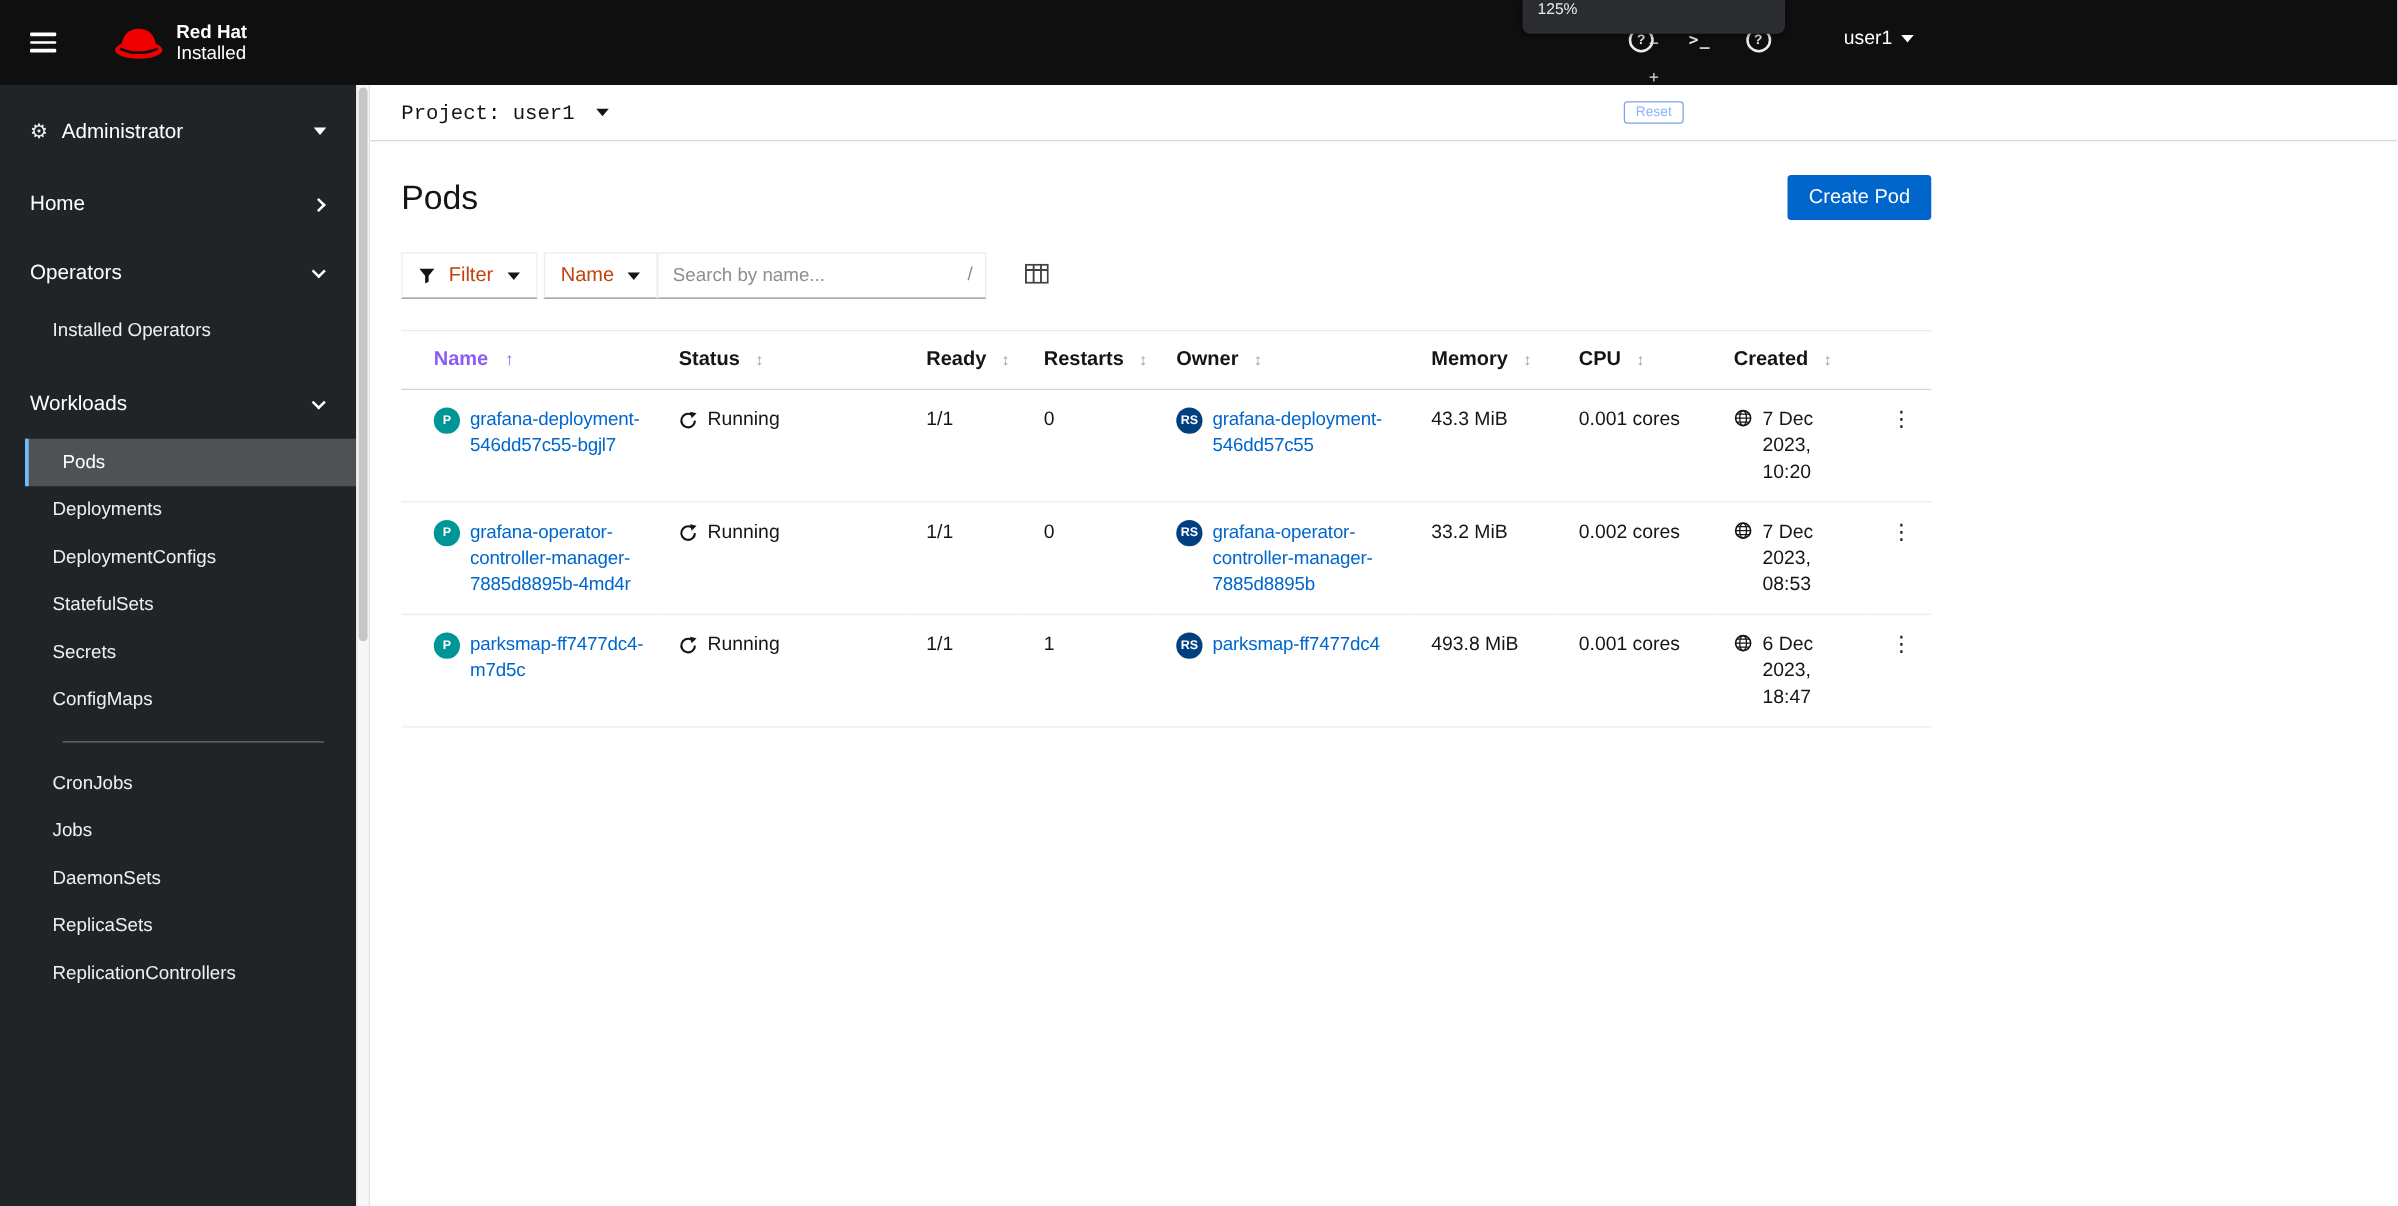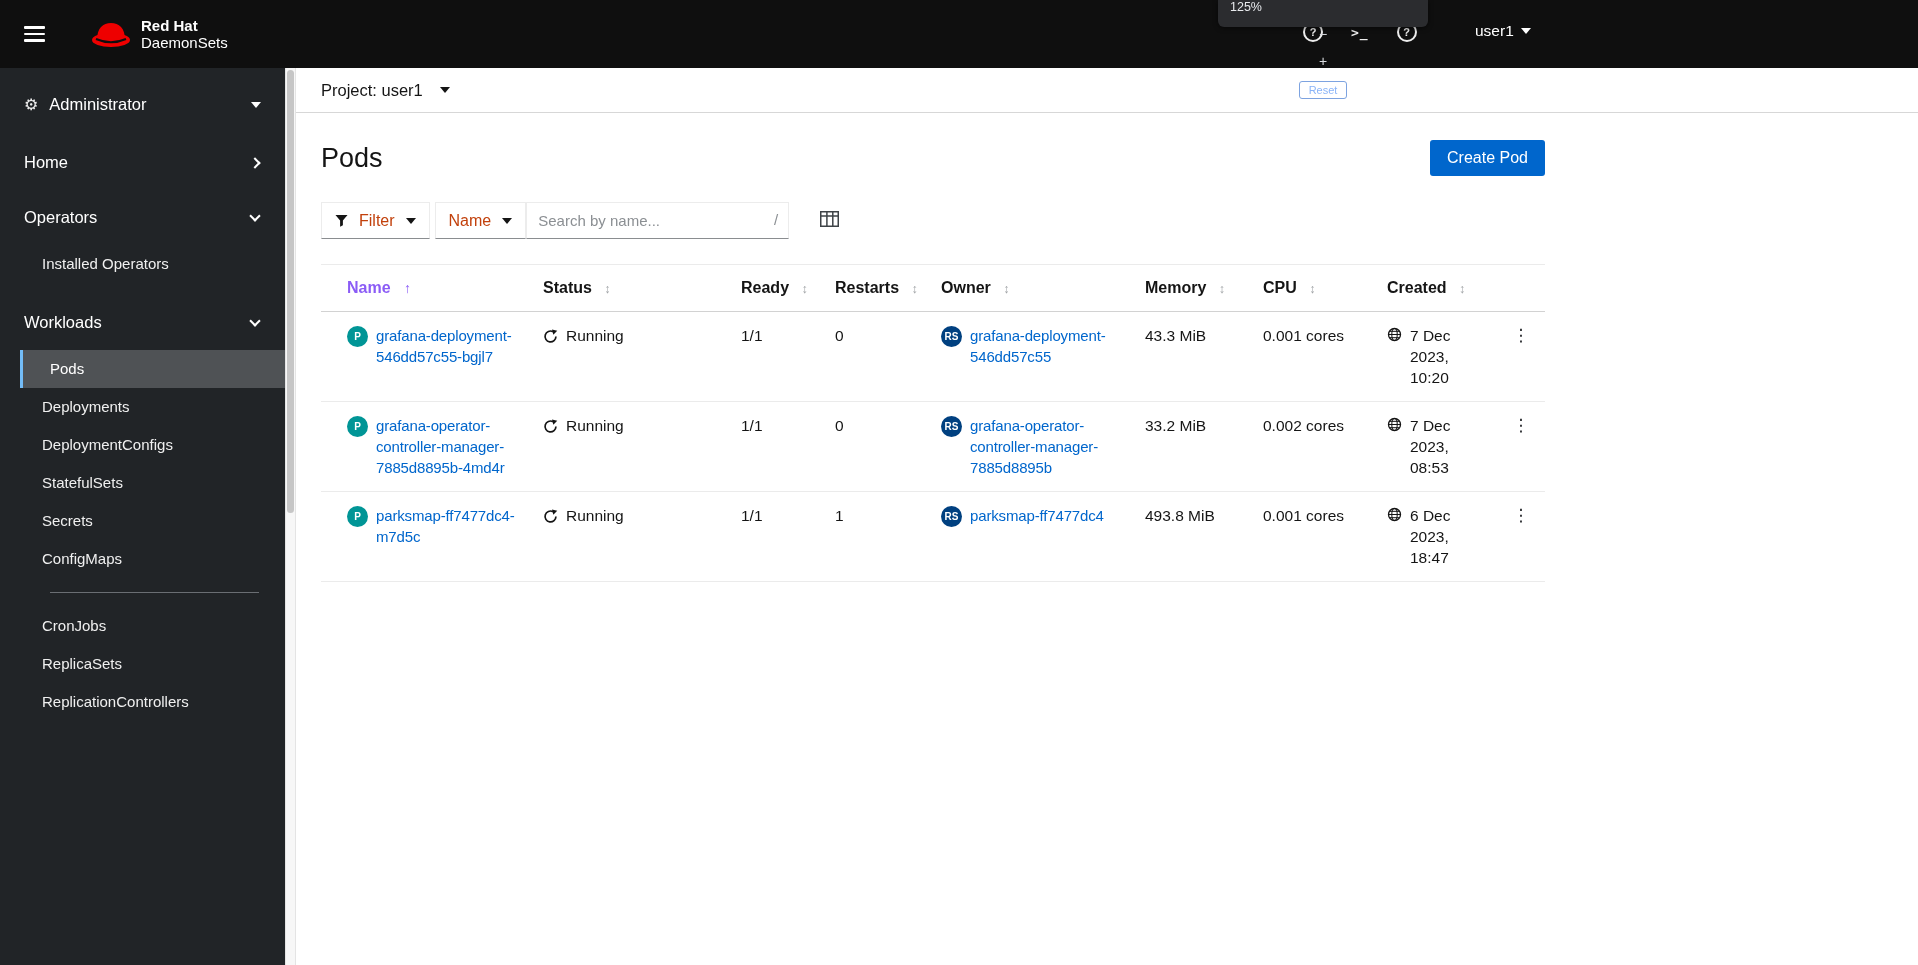--- a/index.html
+++ b/index.html
@@ -60,21 +60,21 @@
   .sidebar-scroll { position:absolute; top:68px; left:285px; bottom:0; width:11px;
                     background:#f7f7f7; border-left:1px solid #e4e4e4; border-right:1px solid #e4e4e4; }
   .sidebar-scroll .thumb { position:absolute; top:2px; left:1px; width:7px; height:443px;
                            background:#c6c6c6; border-radius:4px; }
 
   
   .main { position:absolute; top:68px; left:296px; right:0; bottom:0; background:#fff; }
   .project-bar { height:45px; border-bottom:1px solid #d7d7d7; display:flex; align-items:center;
                  padding-left:25px; }
   .project-btn { display:flex; align-items:center; gap:17px; background:none; border:none;
-                 font-size:16.5px; color:#151515; cursor:pointer; font-family:Liberation Sans, sans-serif; }
+                 font-size:16.5px; color:#151515; cursor:pointer; font-family:Liberation Mono, monospace; }
   .content { padding-left:25px; }
   .inner { width:1224px; }
 
   .page-header { display:flex; align-items:center; justify-content:space-between; margin-top:27px; }
   .page-title { font-size:27px; font-weight:500; color:#151515; }
   .create-btn { background:#0066cc; color:#fff; border:none; border-radius:3px;
                 font-size:16px; padding:9px 17px; cursor:pointer; font-family:inherit; }
 
   .toolbar { display:flex; align-items:center; margin-top:26px; }
   .dd { height:37px; background:#fff; border:1px solid #ececec; border-bottom-color:#8a8d90;
@@ -129,21 +129,21 @@
       <span class="bar"></span>
     </button>
     <div class="brand">
       <svg width="42" height="30" viewBox="0 0 42 30">
         <path d="M7 21 C7 9 13 4 21 4 C29 4 35 9 35 21 Z" fill="#ee0000"></path>
         <ellipse cx="21" cy="21" rx="19" ry="7" fill="#ee0000"></ellipse>
         <path d="M6 20 q15 6.5 30 0" stroke="#0f0f0f" stroke-width="2" fill="none"></path>
       </svg>
       <div class="brand-text">
         <div class="t">Red Hat</div>
-        <div>DaemonSets</div>
+        <div>Installed</div>
       </div>
     </div>
 
     <div class="mast-icons">
       <button class="qcircle">
         <span>?</span>
       </button>
       <button class="term-btn">
         <span>&gt;_</span>
       </button>
@@ -210,20 +210,26 @@
         </li>
       <li>
           <a>Secrets</a>
         </li>
       <li>
           <a>ConfigMaps</a>
         </li>
       <hr class="nav-divider">
       <li>
           <a>CronJobs</a>
+        </li>
+      <li>
+          <a>Jobs</a>
+        </li>
+      <li>
+          <a>DaemonSets</a>
         </li>
       <li>
           <a>ReplicaSets</a>
         </li>
       <li>
           <a>ReplicationControllers</a>
         </li>
     </ul>
   </nav>
 

